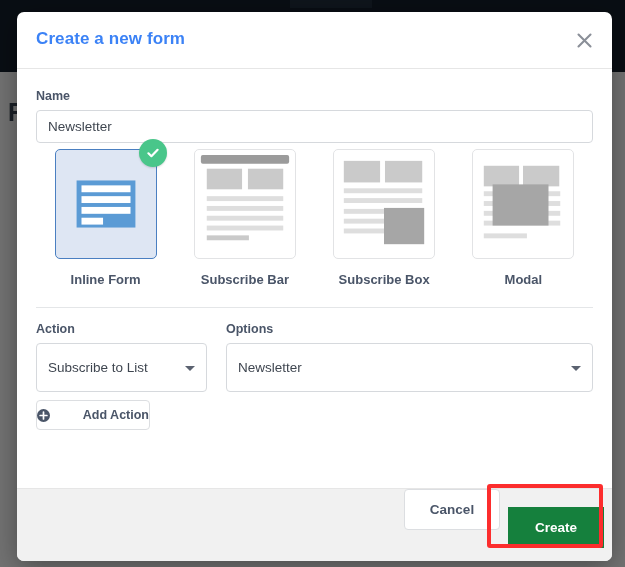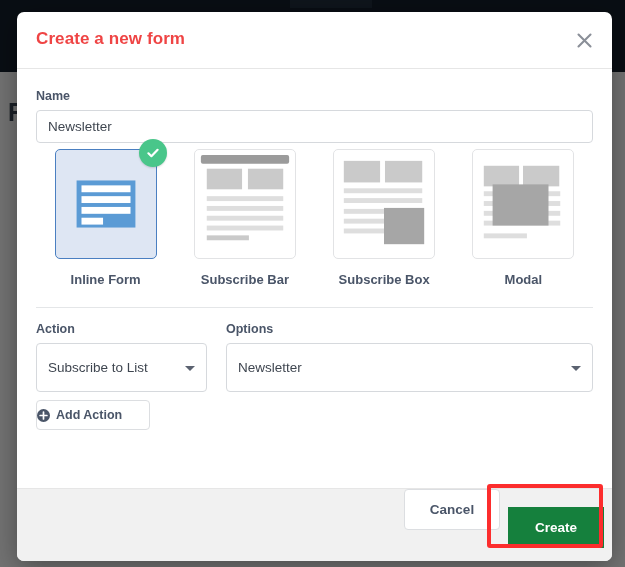--- a/index.html
+++ b/index.html
@@ -45,21 +45,21 @@
   }
 
   
   #modal-header {
     position: relative;
     height: 57px; flex: 0 0 57px;
     border-bottom: 1px solid #e6e6e6;
   }
   #modal-title {
     position: absolute; left: 19px; top: 17px;
-    font-size: 17px; font-weight: bold; color: #ef4444;
+    font-size: 17px; font-weight: bold; color: #3b82f6;
     letter-spacing: .1px;
   }
   #close-btn {
     position: absolute; right: 14px; top: 14px;
     width: 28px; height: 28px;
     display: flex; align-items: center; justify-content: center;
     cursor: pointer; color: #8a8f98;
   }
   #close-btn svg { display: block; }
 
@@ -146,21 +146,21 @@
     border-left: 5px solid transparent;
     border-right: 5px solid transparent;
     border-top: 5px solid #5b6270;
   }
 
   #add-action-btn {
     margin-top: 8px;
     width: 114px; height: 30px;
     border: 1px solid #dcdee1; border-radius: 4px;
     background: #fff;
-    display: flex; align-items: center; justify-content: flex-start;
+    display: flex; align-items: center; justify-content: space-between;
     gap: 6px;
     font-size: 12.5px; font-weight: bold; color: #4a5568;
     cursor: pointer;
   }
   #add-action-btn .plus-icon { display: block; }
 
   
   #modal-footer {
     flex: 0 0 73px; height: 73px;
     background: #f1f1f1;

